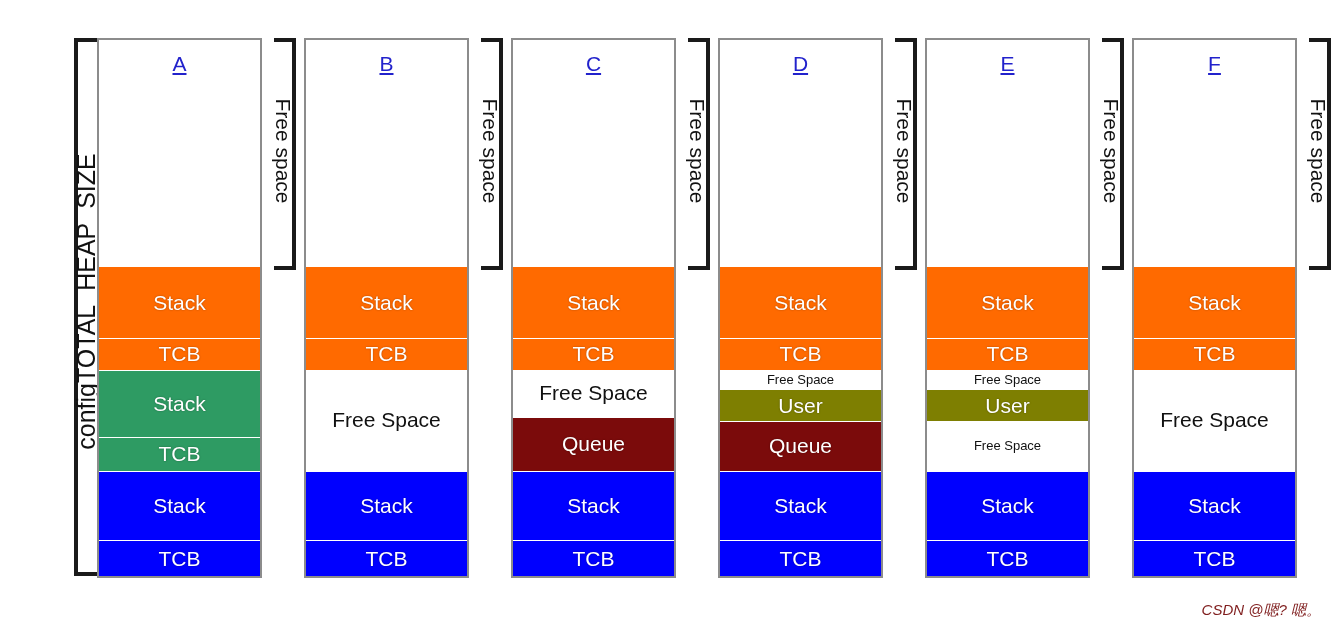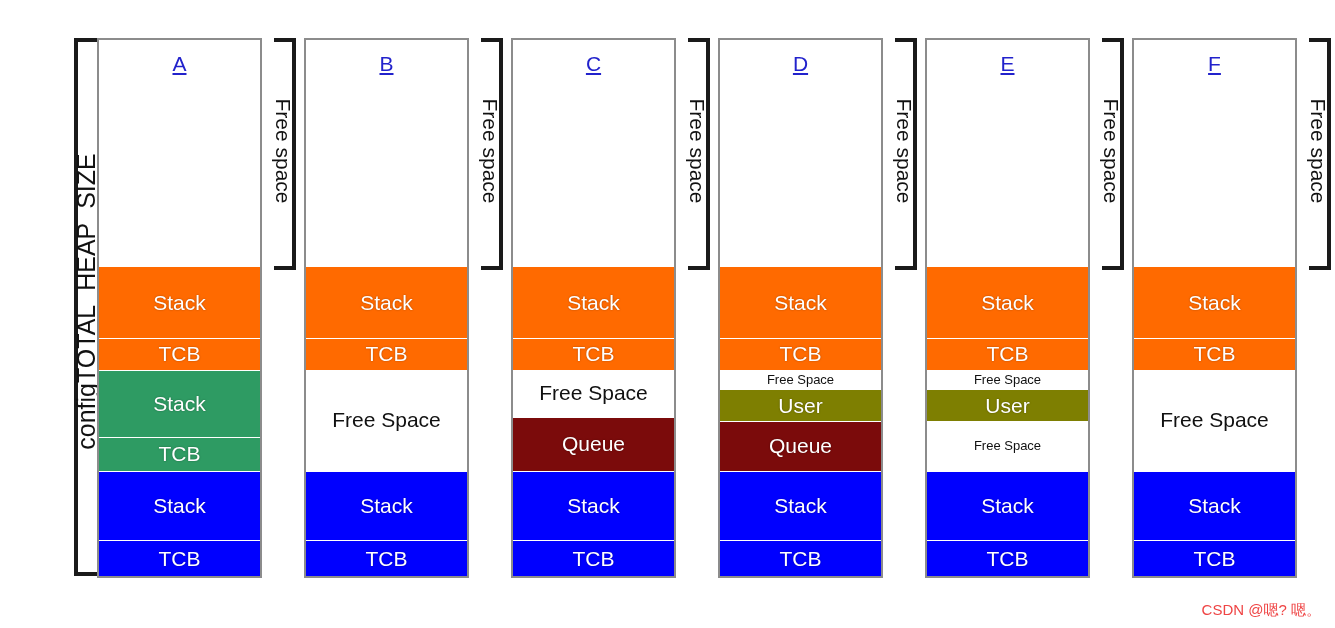--- a/index.html
+++ b/index.html
@@ -153,22 +153,23 @@
     color: #111111;
     white-space: nowrap;
   }
 
   
   #watermark {
     position: absolute;
     right: 14px;
     bottom: 8px;
     font-size: 15px;
-    color: #ef4444;
+    color: #7f1d1d;
     white-space: nowrap;
+    font-style: italic;
   }
 </style>
 </head>
 <body>
 
 <div id="heap-axis">
   <div class="axis-bracket"></div>
   <div id="heap-axis-label">configTOTAL_HEAP_SIZE</div>
 </div>
 

